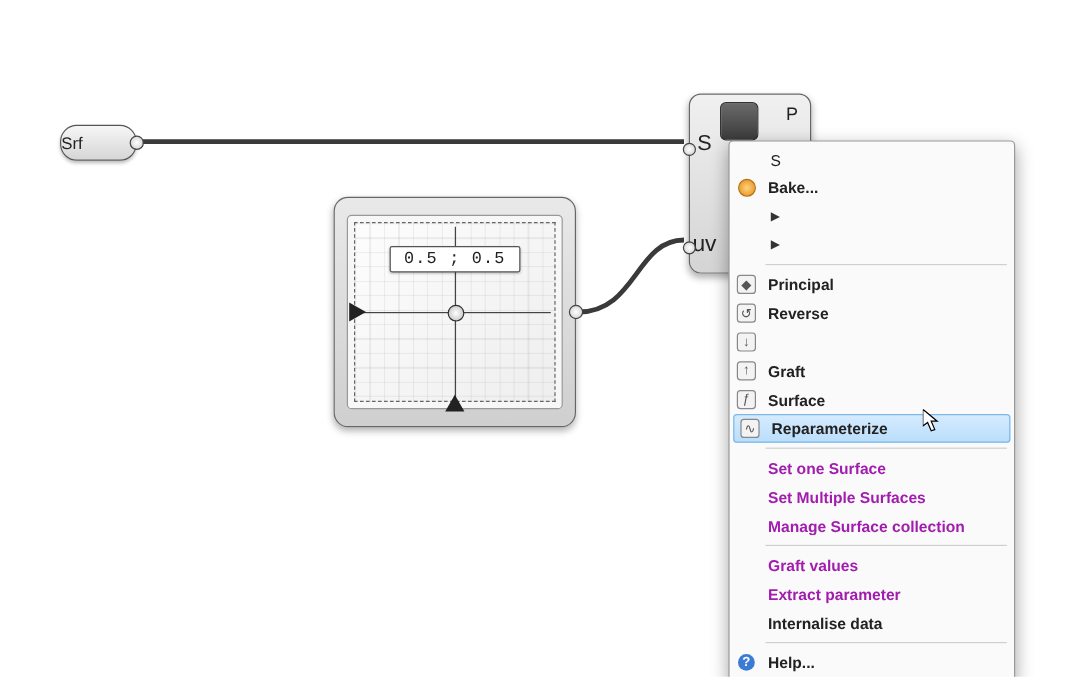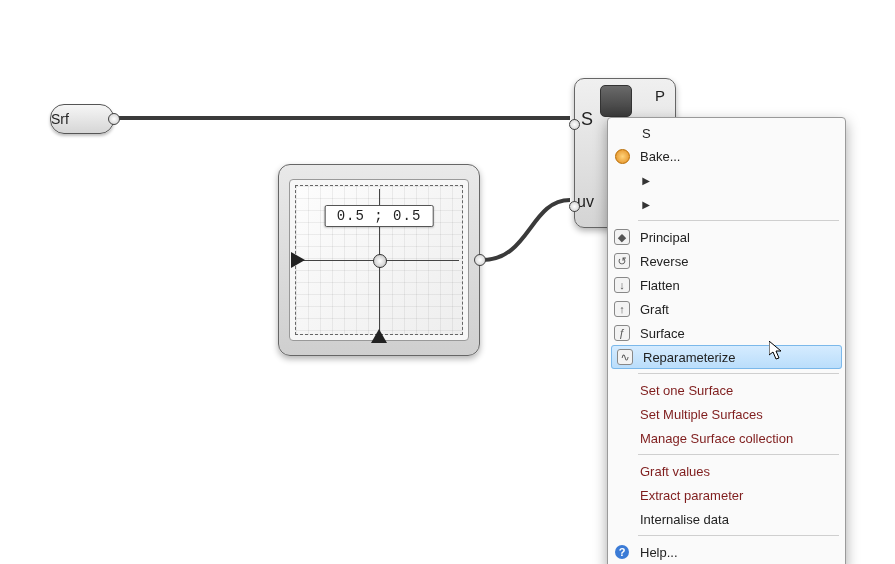--- a/index.html
+++ b/index.html
@@ -185,21 +185,21 @@
     width: 9px; height: 9px;
     border: 1px solid #444;
     border-radius: 50%;
     background: radial-gradient(#fff,#ccc);
   }
   .eval-comp .port-in.s  { top: 40px; }
   .eval-comp .port-in.uv { top: 122px; }
   .eval-comp .uv-label {
     position: absolute;
     left: 2px; top: 114px;
-    font-size: 16px;
+    font-size: 19px;
   }
   .eval-comp .s-bigger {
     position: absolute;
     left: 6px; top: 30px;
     font-size: 18px;
   }
 
   
   .context-menu {
     position: absolute;
@@ -224,20 +224,21 @@
     display: flex;
     align-items: center;
     justify-content: center;
     flex: none;
   }
   .context-menu .label {
     flex: 1;
     padding-left: 4px;
     white-space: nowrap;
     overflow: hidden;
+    font-weight: bold;
   }
   .context-menu .arrow {
     width: 14px;
     flex: none;
     color: #333;
     font-size: 10px;
     padding-right: 8px;
     text-align: right;
   }
   .context-menu .sep {
@@ -246,21 +247,21 @@
     background: #cfcfcf;
   }
   .context-menu .title-row {
     height: 22px;
   }
   .context-menu .title-row .label {
     font-weight: 400;
     color: #222;
     padding-left: 6px;
   }
-  .context-menu .row.disabled .label { color: #7f1d1d; }
+  .context-menu .row.disabled .label { color: #a21caf; }
   .context-menu .row.hover {
     background: linear-gradient(#d6ecff,#b9ddfb);
     outline: 1px solid #7bb8ea;
     outline-offset: -1px;
     border-radius: 3px;
     margin: 0 3px;
   }
   
   .ico {
     width: 16px; height: 16px;
@@ -356,21 +357,20 @@
     <div class="row">
       <div class="icon-cell">
           <span class="ico box">↺</span>
         </div>
       <div class="label">Reverse</div>
     </div>
     <div class="row">
       <div class="icon-cell">
           <span class="ico box">↓</span>
         </div>
-      <div class="label">Flatten</div>
     </div>
     <div class="row">
       <div class="icon-cell">
           <span class="ico box">↑</span>
         </div>
       <div class="label">Graft</div>
     </div>
     <div class="row">
       <div class="icon-cell">
           <span class="ico box">ƒ</span>

